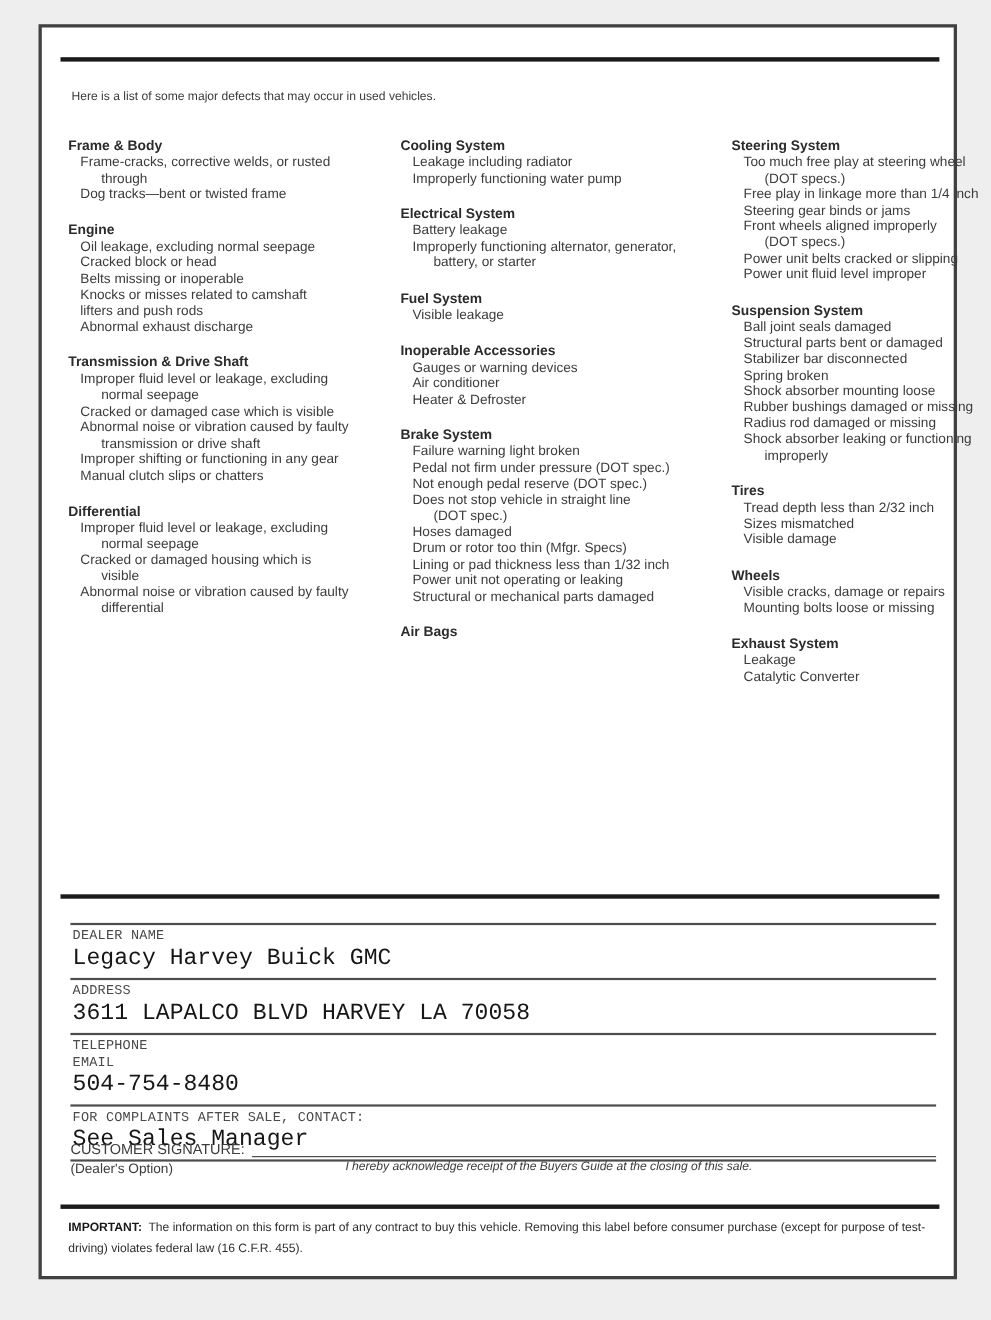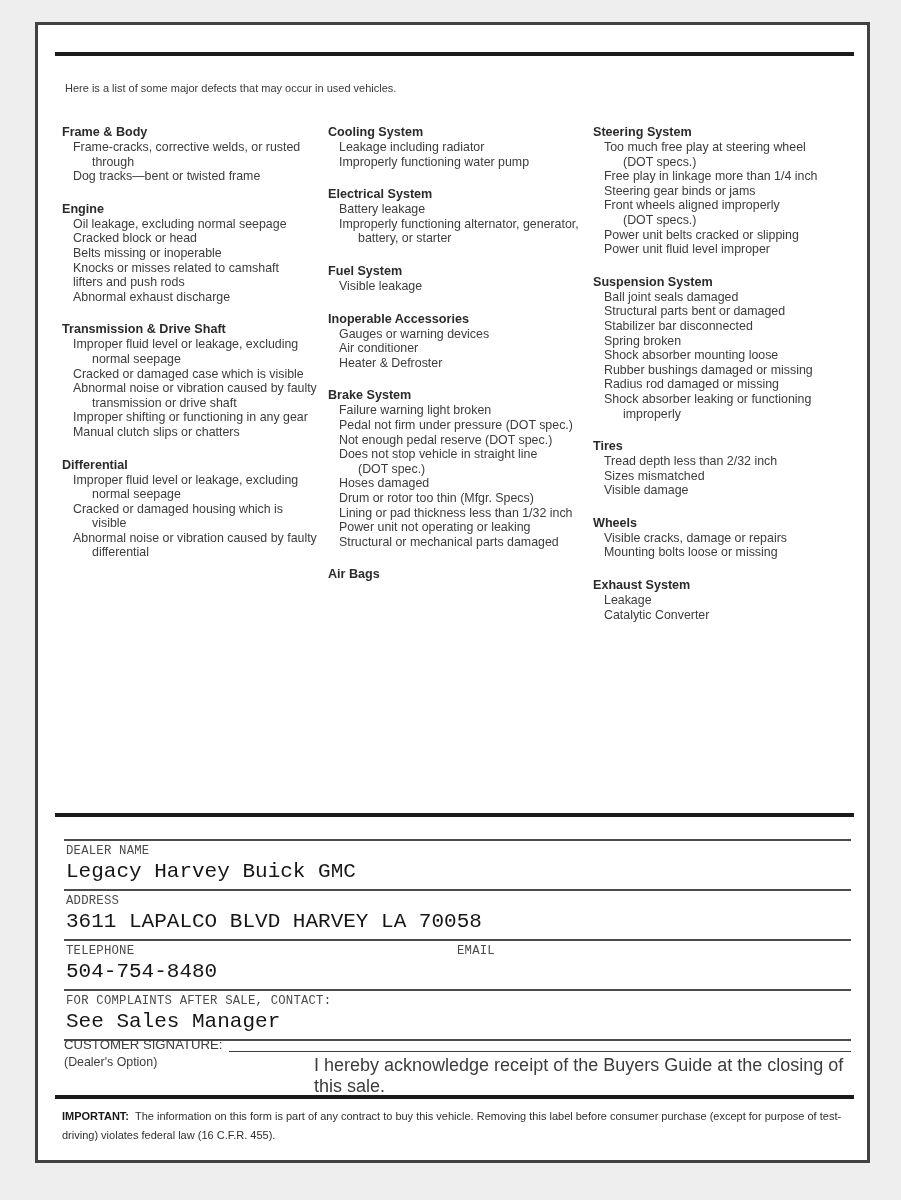--- a/index.html
+++ b/index.html
@@ -30,20 +30,21 @@
     position: absolute;
     top: 57px; left: 27px; right: 20px;
     font-size: 11px;
     color: #3a3a3a;
   }
   .columns {
     position: absolute;
     top: 100px; left: 24px; right: 6px;
     display: flex;
     align-items: flex-start;
+    gap: 36px;
   }
   .defect-col { flex: 0 0 auto; }
   .col-1 { width: 266px; }
   .col-2 { width: 265px; }
   .col-3 { width: 268px; }
   .sec-title {
     font-weight: bold;
     font-size: 12.6px;
     color: #2b2b2b;
     margin-top: 18px;
@@ -75,38 +76,38 @@
     color: #4a4a4a;
     letter-spacing: 0.2px;
     line-height: 15px;
   }
   .field-value {
     font-size: 21px;
     color: #161616;
     line-height: 24px;
     margin-top: 1px;
   }
-  .label-row { display: flex; }
+  .label-row { display: flex; flex-direction: column; }
   .tel-label { width: 391px; }
   .signature {
     position: absolute;
     top: 1012px; left: 26px; right: 16px;
     font-size: 13.2px;
     color: #3c3c3c;
   }
   .sig-row { display: flex; align-items: flex-end; }
   .sig-label { white-space: nowrap; padding-right: 6px; }
   .sig-line {
     flex: 1;
     border-bottom: 1.6px solid #3c3c3c;
     height: 15px;
   }
   .sig-sub-row { display: flex; margin-top: 3px; }
   .dealers-option { width: 250px; font-size: 12.4px; color: #3c3c3c; }
-  .acknowledgment { flex: 1; font-size: 18px; color: #3c3c3c; }
+  .acknowledgment { flex: 1; font-size: 11px; color: #3c3c3c; font-style: italic; }
   .important {
     position: absolute;
     top: 1082px; left: 24px;
     width: 795px;
     font-size: 11px;
     line-height: 19px;
     color: #2f2f2f;
   }
   .important b { color: #181818; }
 </style>

